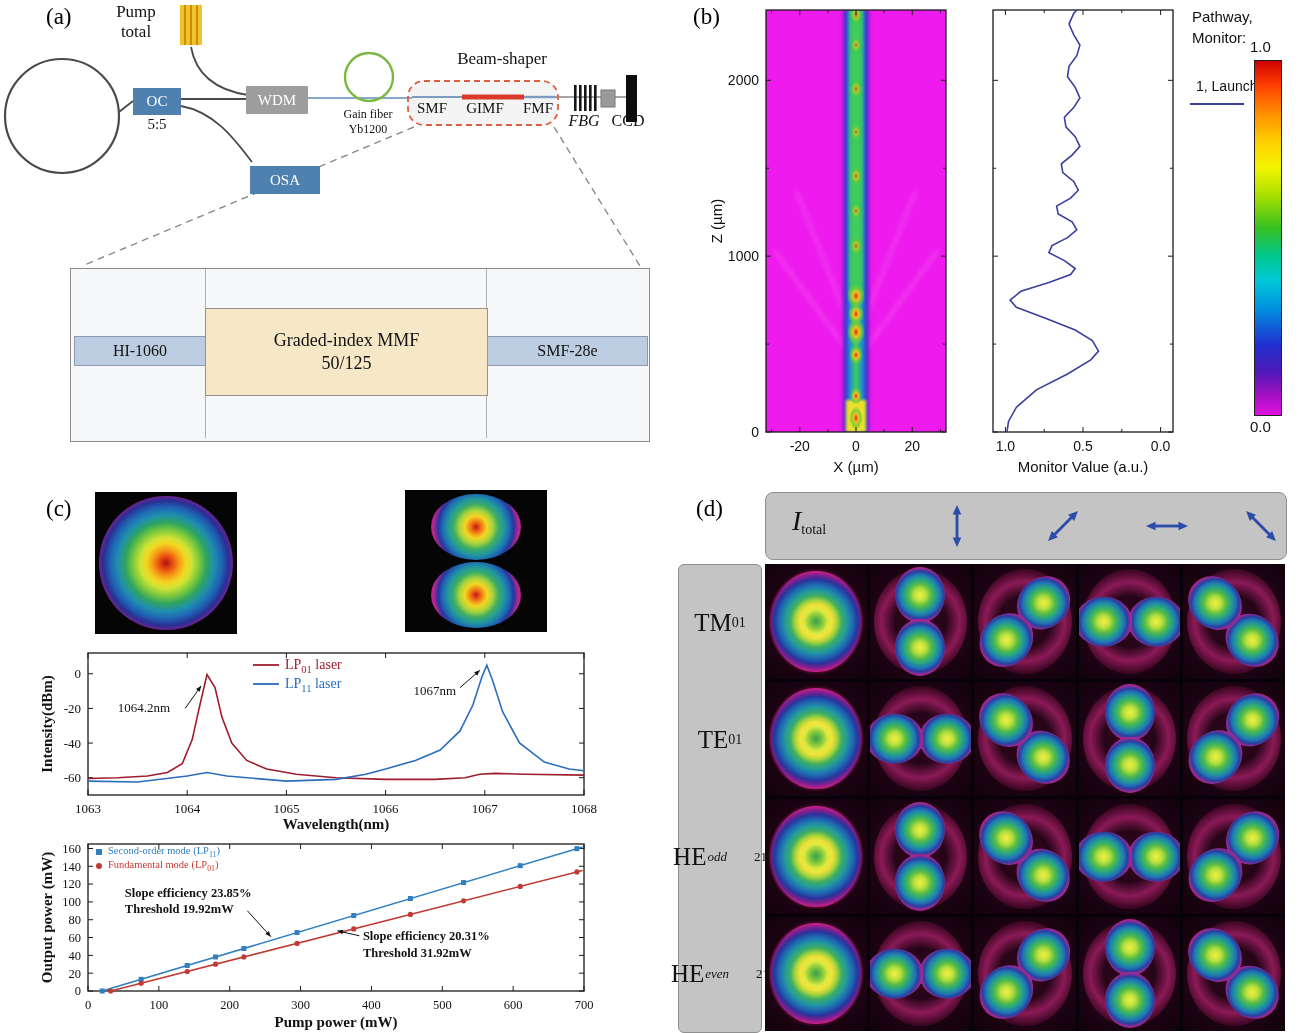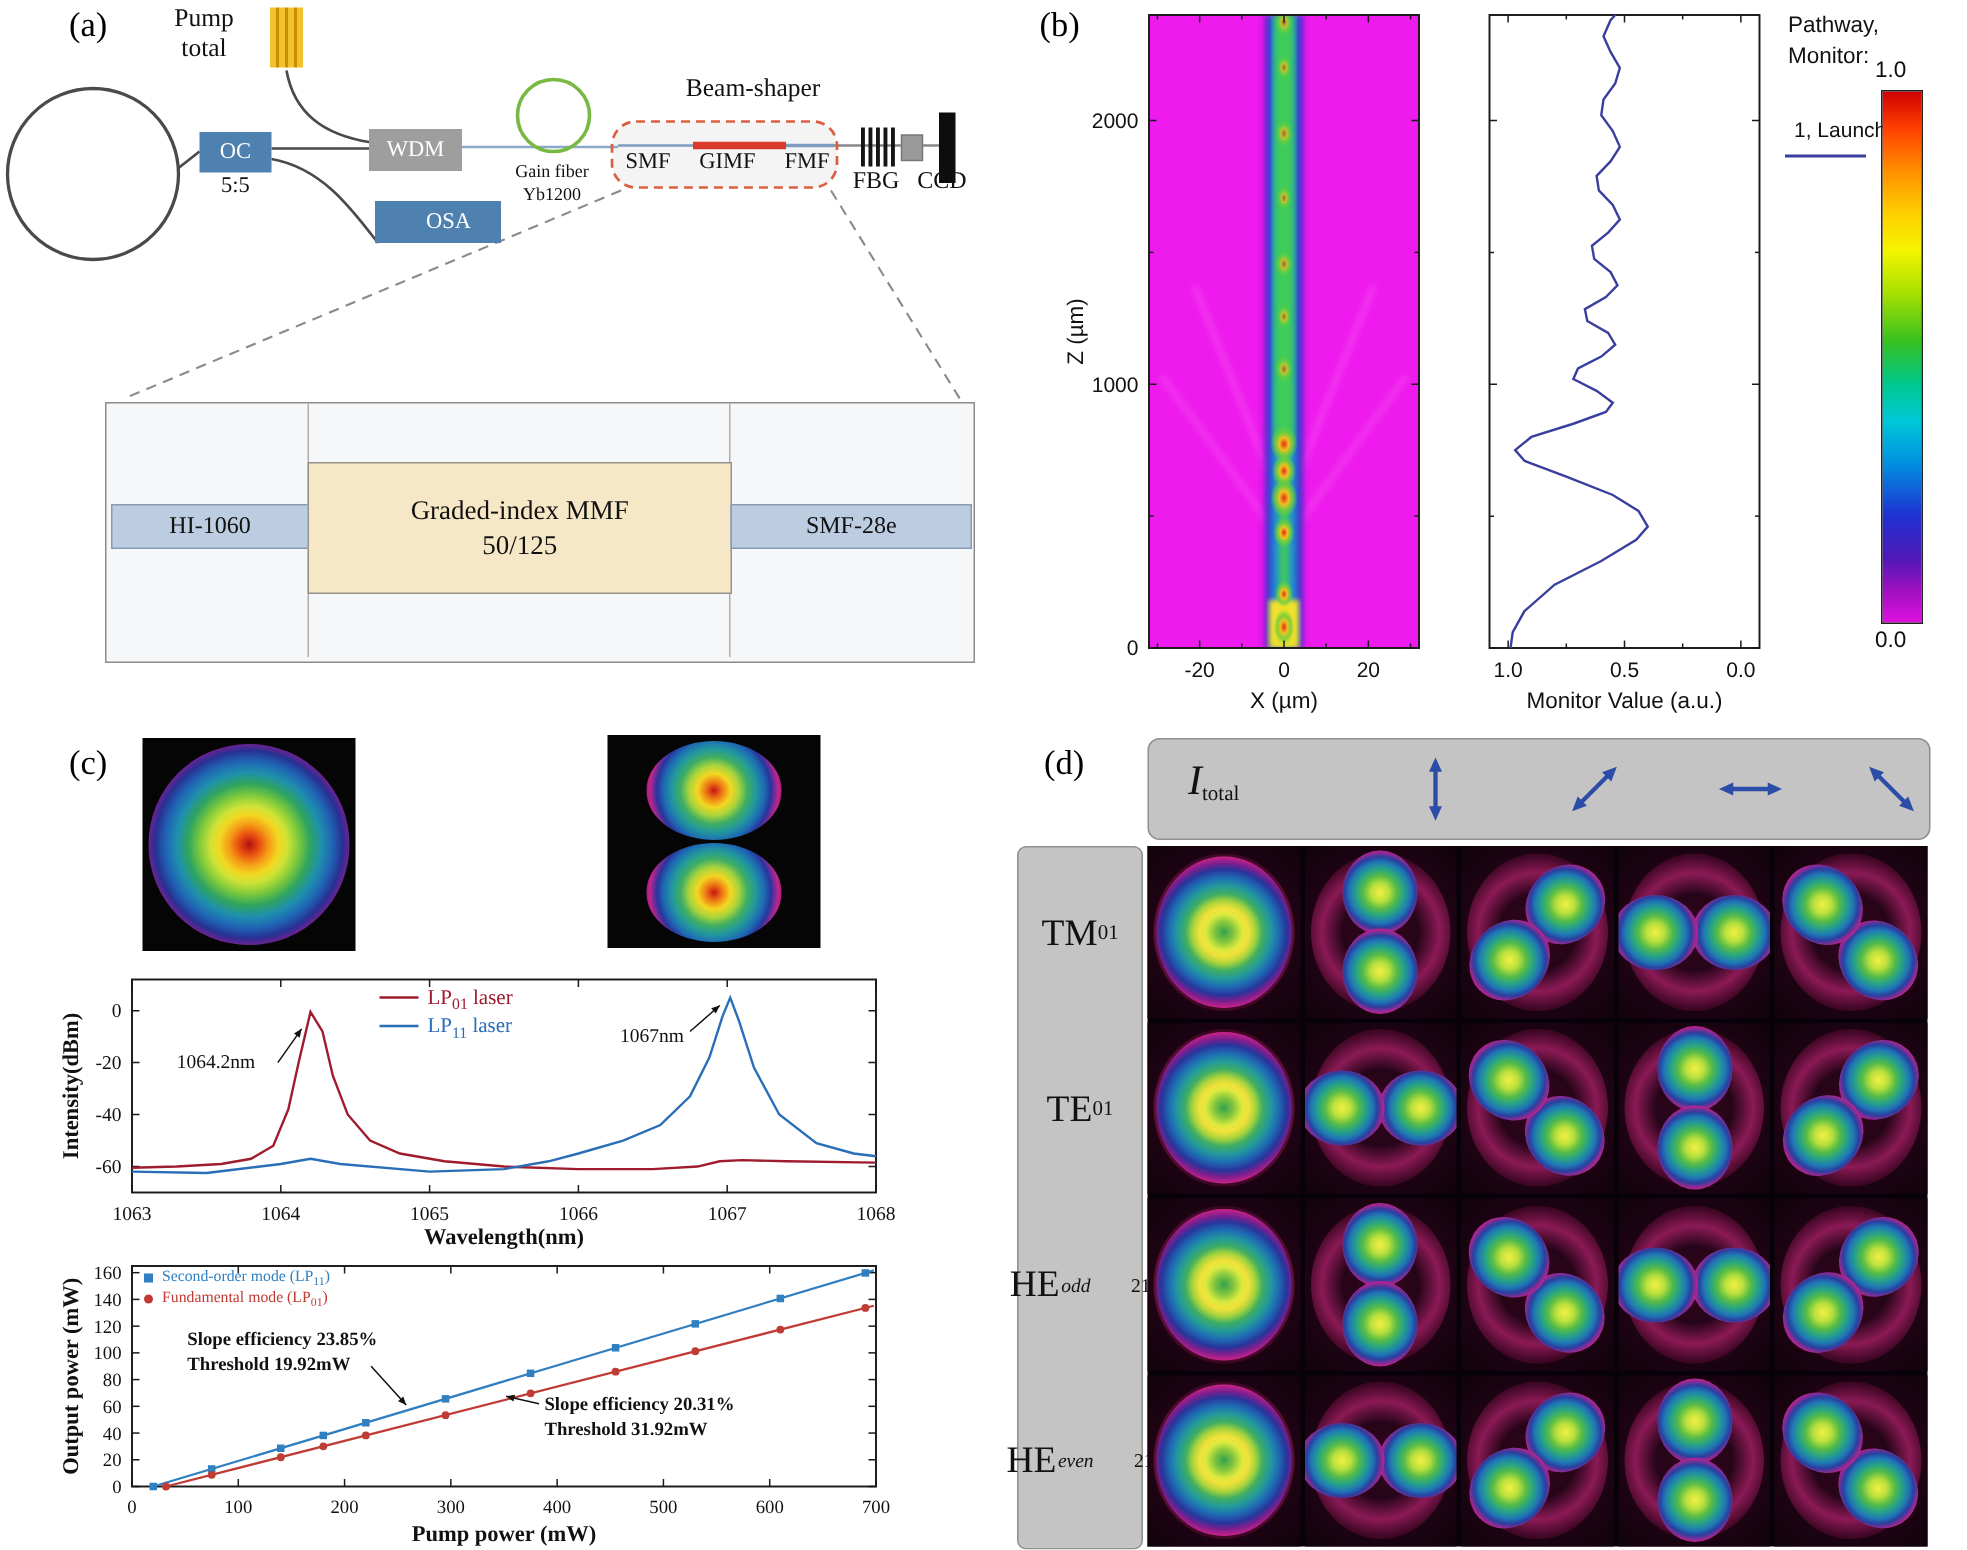--- a/index.html
+++ b/index.html
@@ -114,33 +114,33 @@
 
   <div class="txt" style="left:98px;top:2px;width:76px;text-align:center;font-size:17px;line-height:1.2;">
     <span>Pump</span><br>
     <span>total</span>
   </div>
   <div class="abs" id="pump-box"></div>
 
   <div class="box" style="left:133px;top:88px;width:48px;height:27px;background:#4f81b0;">OC</div>
   <div class="txt" style="left:133px;top:116px;width:48px;text-align:center;font-size:15px;">5:5</div>
   <div class="box" style="left:246px;top:86px;width:62px;height:28px;background:#9e9e9e;">WDM</div>
-  <div class="box" style="left:250px;top:134px;width:70px;height:28px;background:#4f81b0;padding-left:14px;">OSA</div>
+  <div class="box" style="left:250px;top:166px;width:70px;height:28px;background:#4f81b0;">OSA</div>
 
   <div class="txt" style="left:323px;top:107px;width:90px;text-align:center;font-size:12px;line-height:1.25;">
     <span>Gain fiber</span><br>
     <span>Yb1200</span>
   </div>
   <div class="txt" style="left:432px;top:49px;width:140px;text-align:center;font-size:17px;">Beam-shaper</div>
   <div class="txt" style="left:412px;top:100px;width:146px;display:flex;justify-content:space-between;padding:0 5px;font-size:15px;box-sizing:border-box;">
     <span>SMF</span>
     <span>GIMF</span>
     <span>FMF</span>
   </div>
-  <div class="txt" style="left:563px;top:112px;width:42px;text-align:center;font-size:16px;">FBG</div>
+  <div class="txt" style="left:563px;top:112px;width:42px;text-align:center;font-size:16px;font-style:italic;">FBG</div>
   <div class="txt" style="left:605px;top:112px;width:46px;text-align:center;font-size:16px;">CCD</div>
 
   <div class="abs inset-rect">
     <div class="abs inset-part" style="left:134px;top:0;height:169px;"></div>
     <div class="abs inset-part" style="left:415px;top:0;height:169px;"></div>
   </div>
   <div class="fiber-seg" style="left:74px;top:336px;width:130px;height:28px;">HI-1060</div>
   <div class="tan-box" style="left:205px;top:308px;width:281px;height:86px;">
     <span>Graded-index MMF</span>
     <span>50/125</span>

